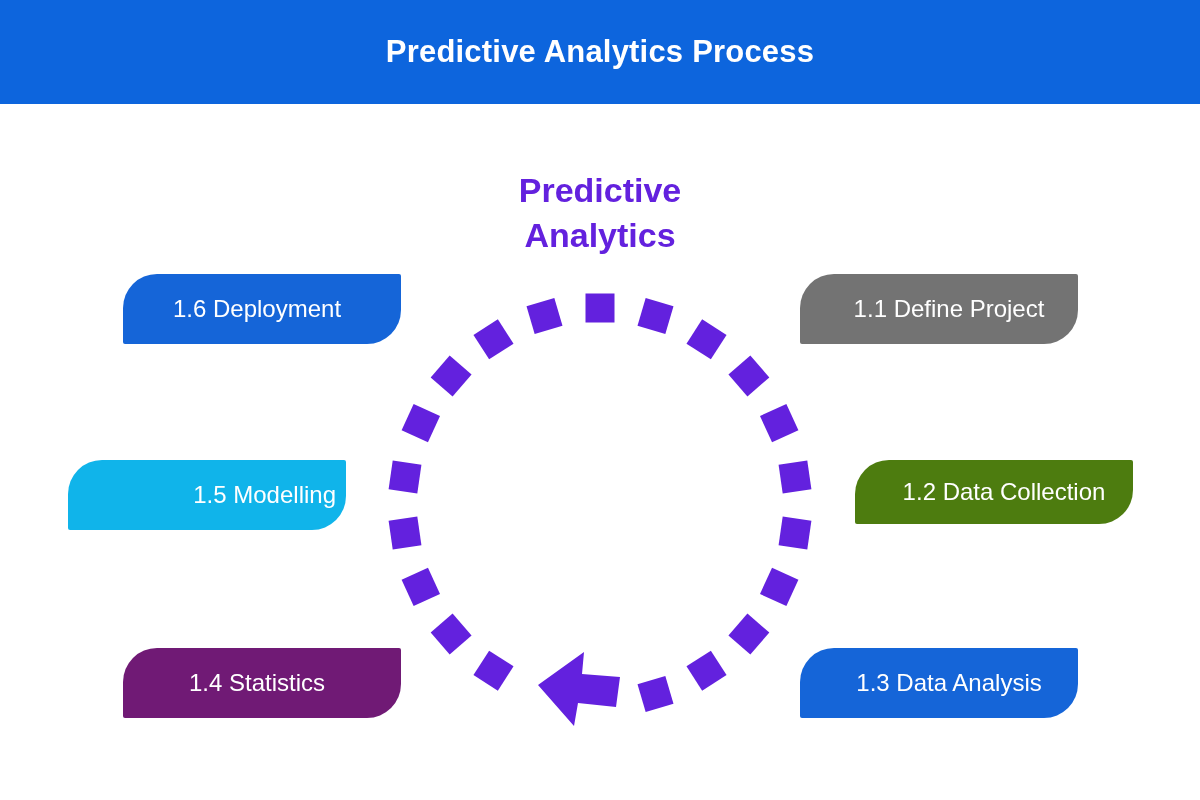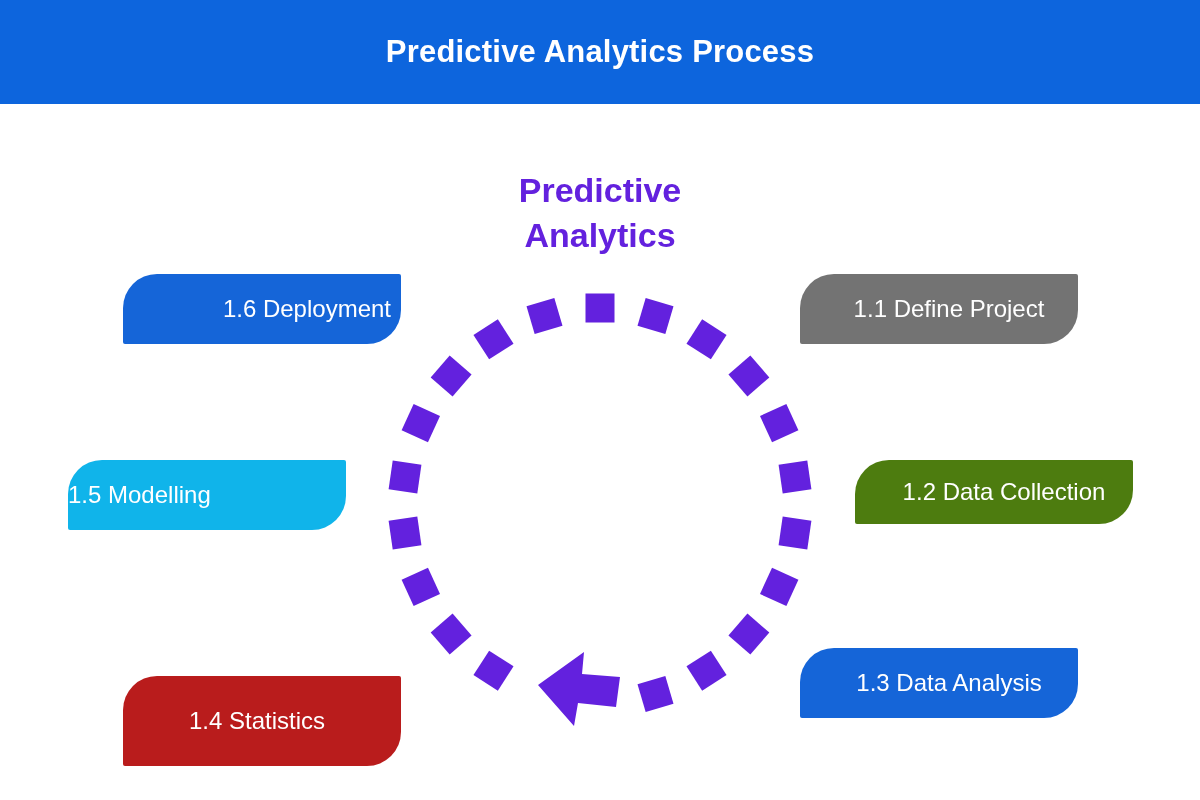--- a/index.html
+++ b/index.html
@@ -126,23 +126,23 @@
 
   <div class="step-box corner-tlbr" id="box-0" style="left: 800px; top: 274px; width: 278px; height: 70px; background: #737373; justify-content: center; padding-left: 20px; padding-right: 0px;">
     <span class="step-label">1.1 Define Project</span>
   </div>
   <div class="step-box corner-tlbr" id="box-1" style="left: 855px; top: 460px; width: 278px; height: 64px; background: #4d7c0f; justify-content: center; padding-left: 20px; padding-right: 0px;">
     <span class="step-label">1.2 Data Collection</span>
   </div>
   <div class="step-box corner-tlbr" id="box-2" style="left: 800px; top: 648px; width: 278px; height: 70px; background: rgb(21, 101, 216); justify-content: center; padding-left: 20px; padding-right: 0px; align-items: center;">
     <span class="step-label">1.3 Data Analysis</span>
   </div>
-  <div class="step-box corner-tlbr" id="box-3" style="left: 123px; top: 676px; width: 278px; height: 90px; background: #b91c1c; justify-content: center; padding-left: 0px; padding-right: 10px;">
+  <div class="step-box corner-tlbr" id="box-3" style="left: 123px; top: 648px; width: 278px; height: 70px; background: #701a75; justify-content: center; padding-left: 0px; padding-right: 10px;">
     <span class="step-label">1.4 Statistics</span>
   </div>
-  <div class="step-box corner-tlbr" id="box-4" style="left: 68px; top: 460px; width: 278px; height: 70px; background: rgb(16, 180, 234); justify-content: flex-start; padding-left: 0px; padding-right: 10px;">
+  <div class="step-box corner-tlbr" id="box-4" style="left: 68px; top: 460px; width: 278px; height: 70px; background: rgb(16, 180, 234); justify-content: flex-end; padding-left: 0px; padding-right: 10px;">
     <span class="step-label">1.5 Modelling</span>
   </div>
-  <div class="step-box corner-tlbr" id="box-5" style="left: 123px; top: 274px; width: 278px; height: 70px; background: rgb(21, 101, 216); justify-content: flex-end; padding-left: 0px; padding-right: 10px;">
+  <div class="step-box corner-tlbr" id="box-5" style="left: 123px; top: 274px; width: 278px; height: 70px; background: rgb(21, 101, 216); justify-content: center; padding-left: 0px; padding-right: 10px;">
     <span class="step-label">1.6 Deployment</span>
   </div>
 
 </div>
 
 </body></html>

